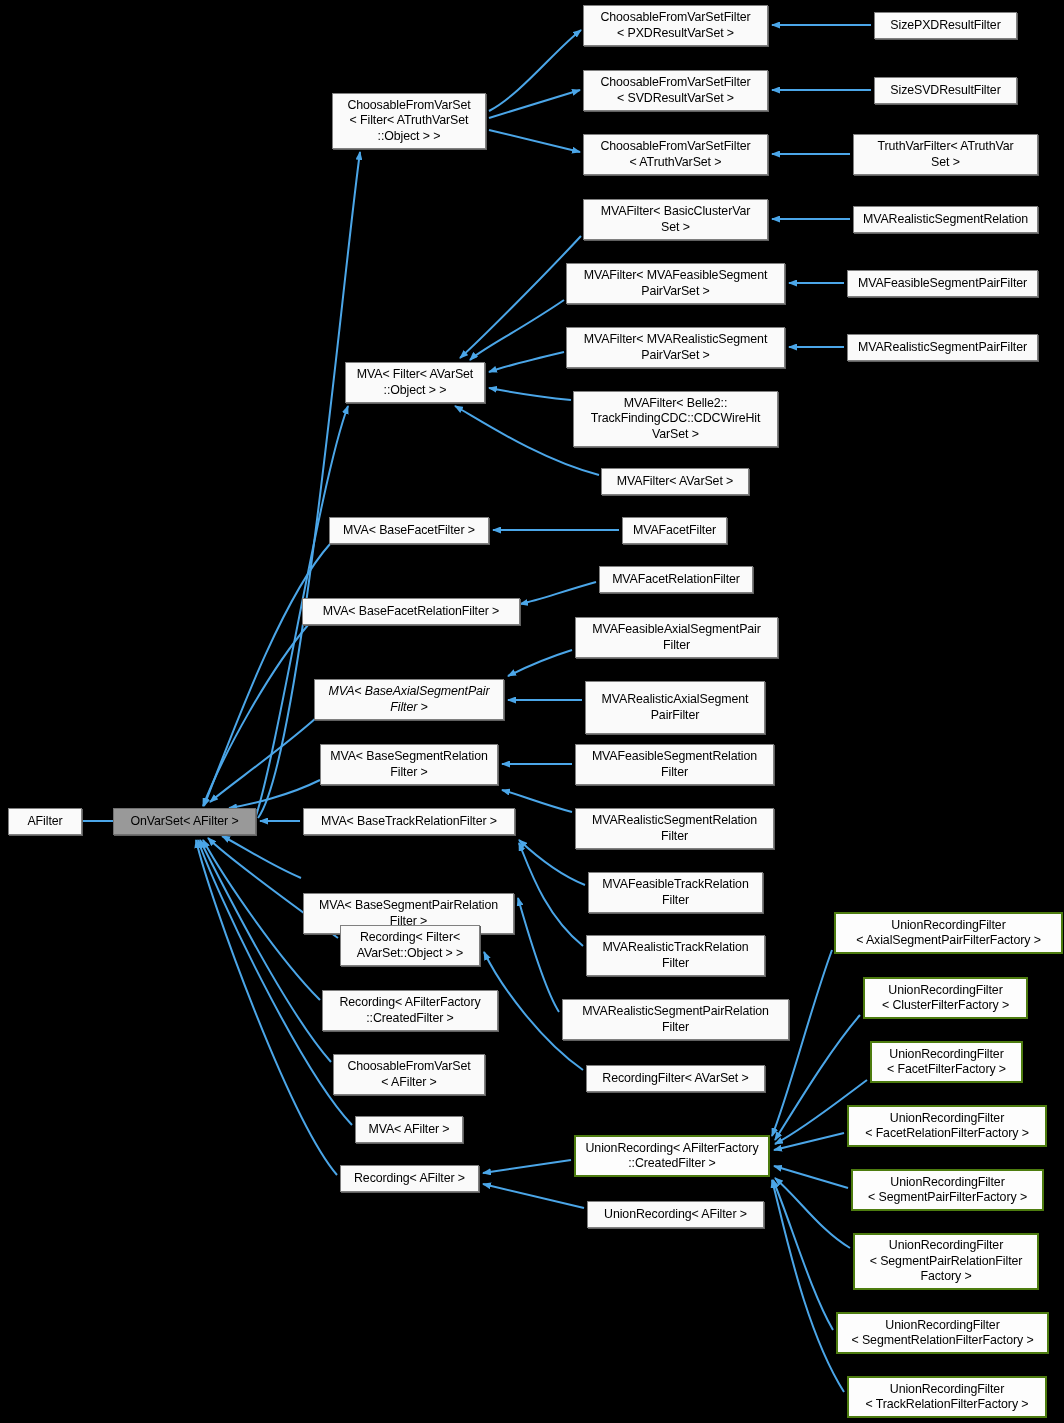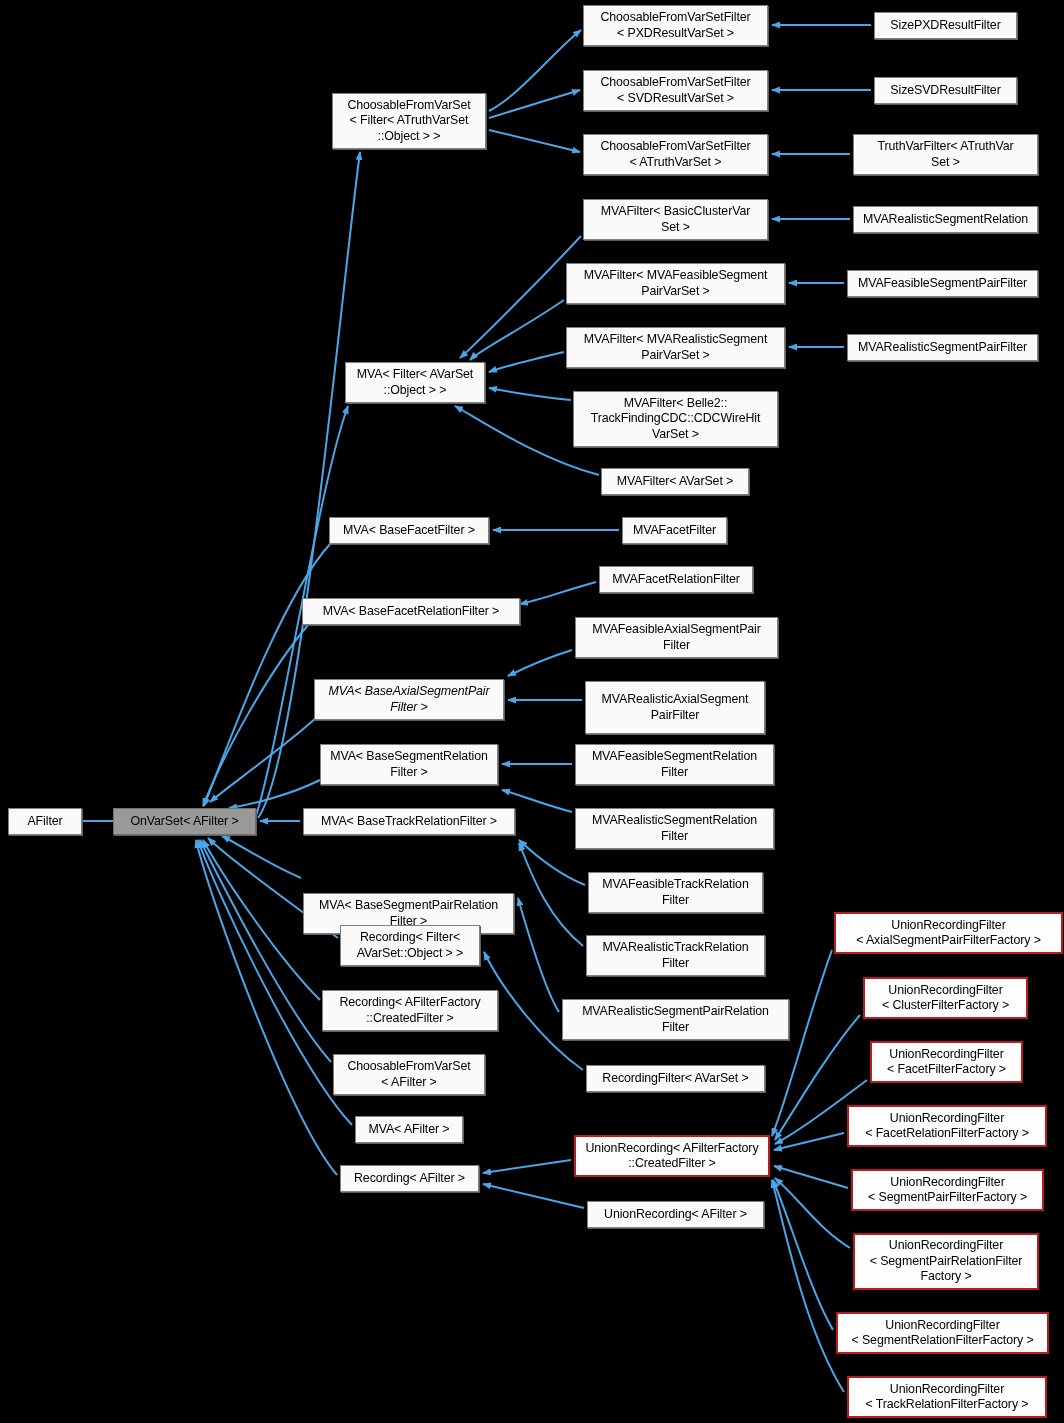--- a/index.html
+++ b/index.html
@@ -34,21 +34,21 @@
     justify-content:center;
     white-space:pre-line;
     letter-spacing:-0.1px;
     z-index:2;
   }
   .node.current{
     background:#999999;
     border:1px solid #707070;
   }
   .node.highlight{
-    border:2px solid #b91c1c;
+    border:2px solid #4d7c0f;
     box-shadow:none;
     background:#fdfdfd;
   }
 </style>
 </head>
 <body>
 
 <div id="stage">
   <svg id="edges" viewBox="0 0 1064 1423">
     <defs>

